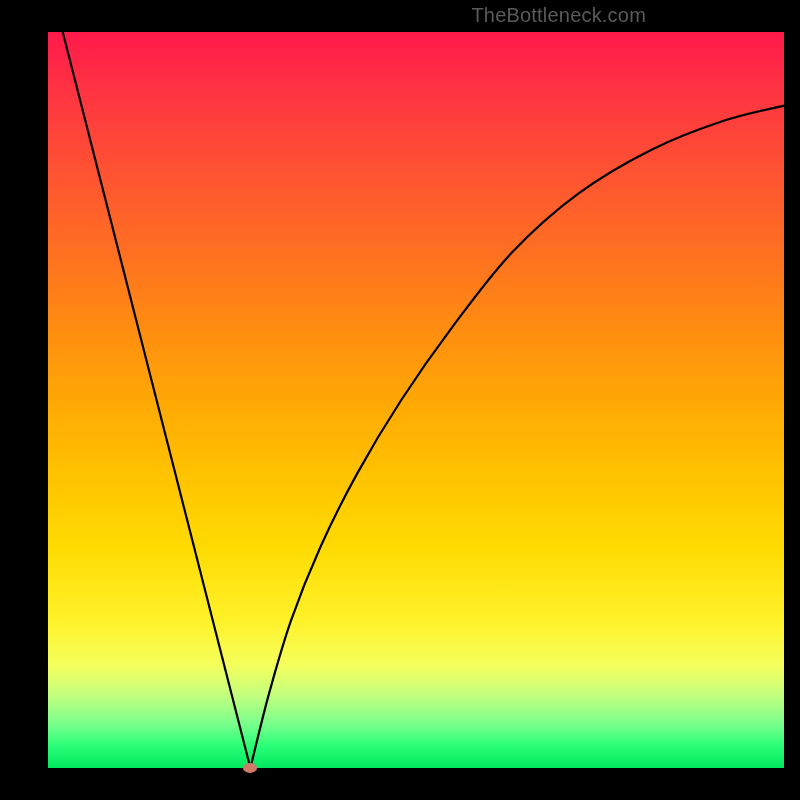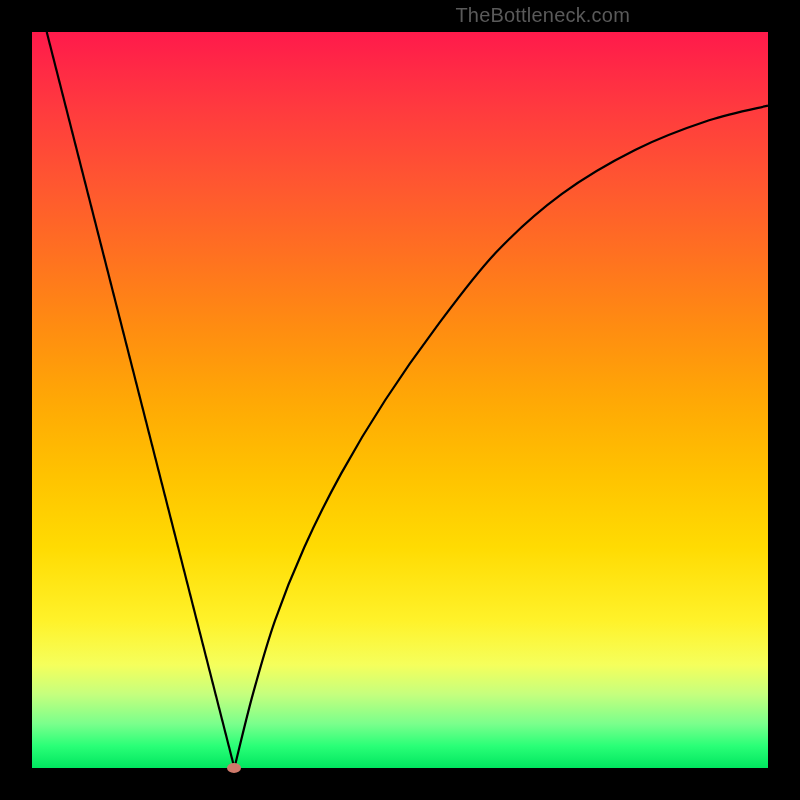--- a/index.html
+++ b/index.html
@@ -5,21 +5,21 @@
   html, body {
     margin: 0;
     padding: 0;
     width: 800px;
     height: 800px;
     background: #000;
     overflow: hidden;
   }
   .frame {
     position: absolute;
-    left: 0;
+    left: 16px;
     top: 0;
     width: 640px;
     height: 800px;
     background: #000;
   }
   .plot {
     position: absolute;
     left: 32px;
     top: 32px;
     width: 736px;

